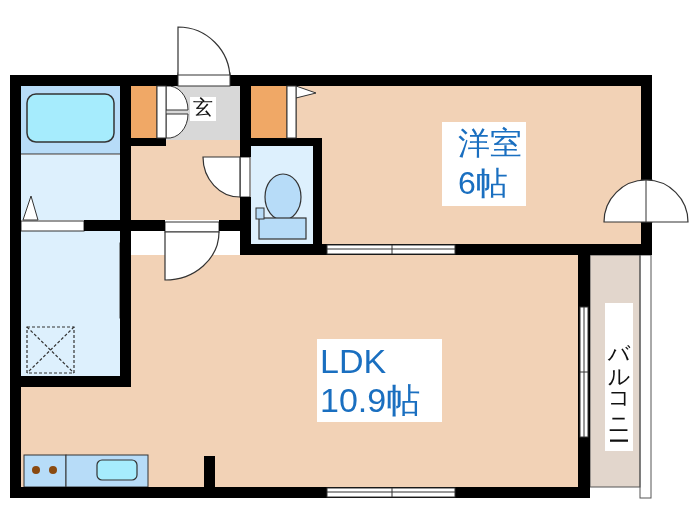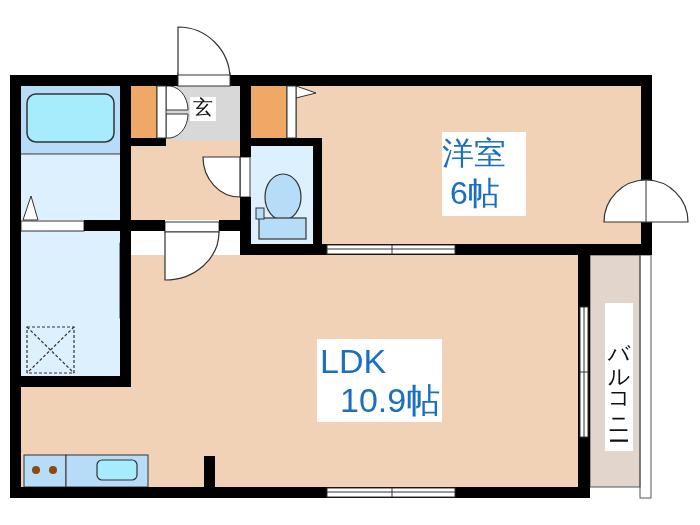--- a/index.html
+++ b/index.html
@@ -110,26 +110,26 @@
 
   <rect x="641" y="180" width="11" height="42" fill="#fff" stroke="#333" stroke-width="1"></rect>
   <path d="M604,222 A42,42 0 0 1 646,180 A42,42 0 0 1 688,222 Z" fill="#fff" stroke="#333" stroke-width="1.2"></path>
   <line x1="646" y1="180" x2="646" y2="222" stroke="#333" stroke-width="1"></line>
 </svg>
 
 <div class="label-box" style="left:190px;top:97px;width:26px;height:24px;color:#111;font-size:20px;text-align:center;">
   <span>玄</span>
 </div>
 
-<div class="label-box room-label" style="left:442px;top:132px;width:84px;height:84px;font-size:32px;padding-left:0;box-sizing:border-box;">
+<div class="label-box room-label" style="left:442px;top:122px;width:84px;height:84px;font-size:32px;padding-left:16px;box-sizing:border-box;">
   <div style="height:42px;line-height:42px;">洋室</div>
-  <div style="height:42px;line-height:38px;margin-left:8px;">6帖</div>
+  <div style="height:42px;line-height:38px;">6帖</div>
 </div>
 
 <div class="label-box room-label" style="left:317px;top:339px;width:125px;height:83px;font-size:34px;padding-left:3px;box-sizing:border-box;">
   <div style="height:42px;line-height:44px;">LDK</div>
-  <div style="height:41px;line-height:38px;margin-left:20px;">10.9帖</div>
+  <div style="height:41px;line-height:38px;">10.9帖</div>
 </div>
 
 <div class="label-box" style="left:605px;top:303px;width:28px;height:148px;color:#111;font-size:22px;writing-mode:vertical-rl;text-align:center;line-height:28px;padding-top:4px;box-sizing:border-box;">
   <span>バルコニー</span>
 </div>
 </div>
 
 </body></html>

